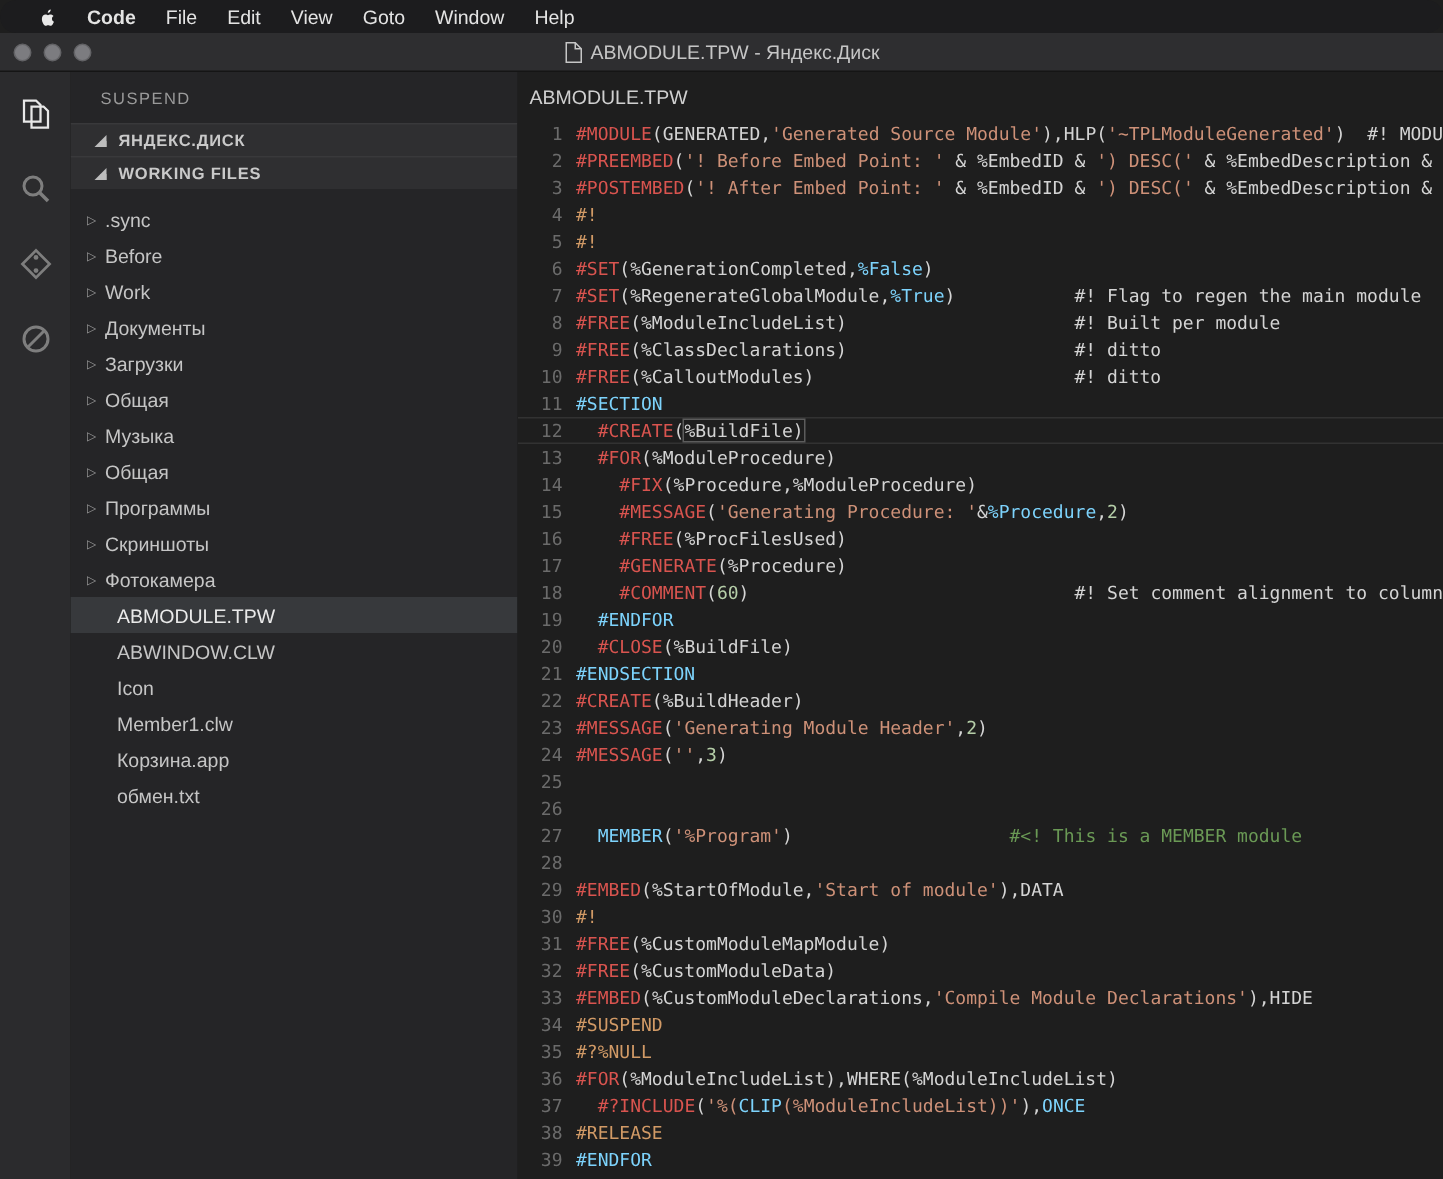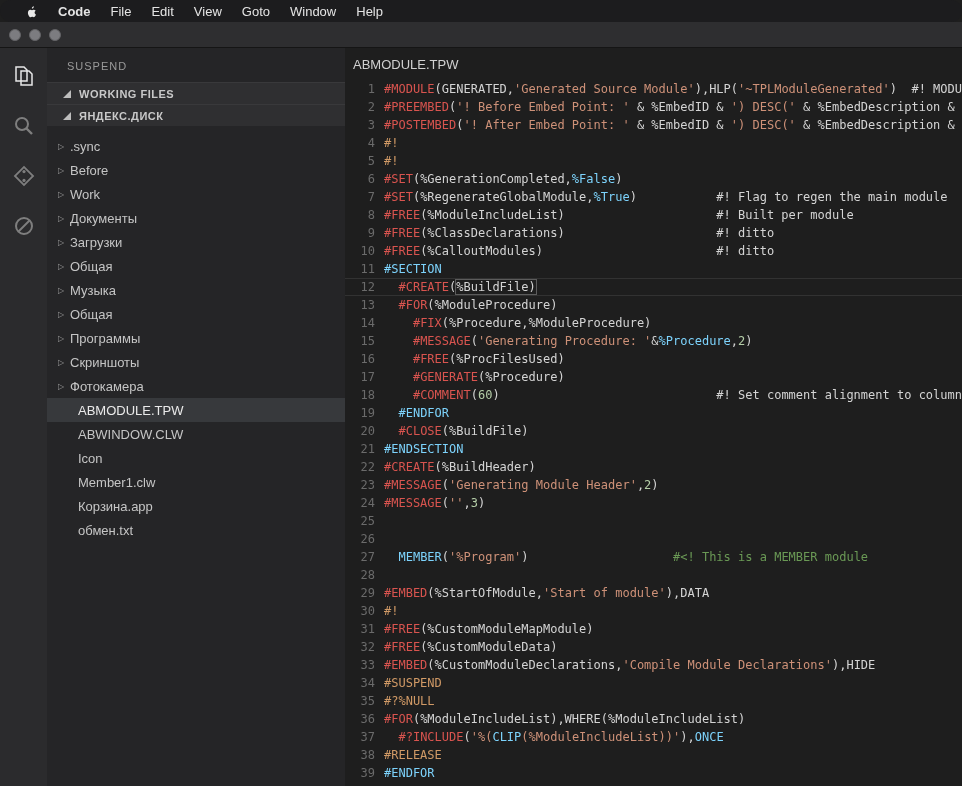--- a/index.html
+++ b/index.html
@@ -80,20 +80,27 @@
       <span class="menu-item">Help</span>
     </span>
 </div>
 
 <div class="titlebar">
   <div class="traffic">
     <span class="light"></span>
     <span class="light"></span>
     <span class="light"></span>
   </div>
+  <div class="title-wrap">
+    <svg width="12" height="14" viewBox="0 0 12 14">
+      <path fill="none" stroke="#c6c6c6" d="M1.5 .5h6l4 4v9h-10z"></path>
+      <path fill="none" stroke="#c6c6c6" d="M7.5 .5v4h4"></path>
+    </svg>
+    <span>ABMODULE.TPW - Яндекс.Диск</span>
+  </div>
 </div>
 
 <div class="main">
 
   <div class="activitybar">
     <div class="act-icon">
       <svg width="26" height="26" viewBox="0 0 26 26">
         <path fill="none" stroke="#e8e8e8" stroke-width="1.5" d="M5 4h8l3 3v11H5z"></path>
         <path fill="none" stroke="#e8e8e8" stroke-width="1.5" d="M10 8h8l3 3v11h-11z"></path>
       </svg>
@@ -116,25 +123,25 @@
         <circle cx="13" cy="13" r="8" fill="none" stroke="#7e7e7e" stroke-width="2"></circle>
         <line x1="7.5" y1="18.5" x2="18.5" y2="7.5" stroke="#7e7e7e" stroke-width="2"></line>
       </svg>
     </div>
   </div>
 
   <div class="sidebar">
     <div class="sidebar-header">SUSPEND</div>
     <div class="section-row">
       <span class="tri"></span>
-      <span>WORKING FILES</span>
+      <span>ЯНДЕКС.ДИСК</span>
     </div>
     <div class="section-row">
       <span class="tri"></span>
-      <span>ЯНДЕКС.ДИСК</span>
+      <span>WORKING FILES</span>
     </div>
     <div class="tree">
         <div class="tree-row folder">
           <span class="twisty">▷</span>
           <span class="tree-label">.sync</span>
         </div>
         <div class="tree-row folder">
           <span class="twisty">▷</span>
           <span class="tree-label">Before</span>
         </div>

